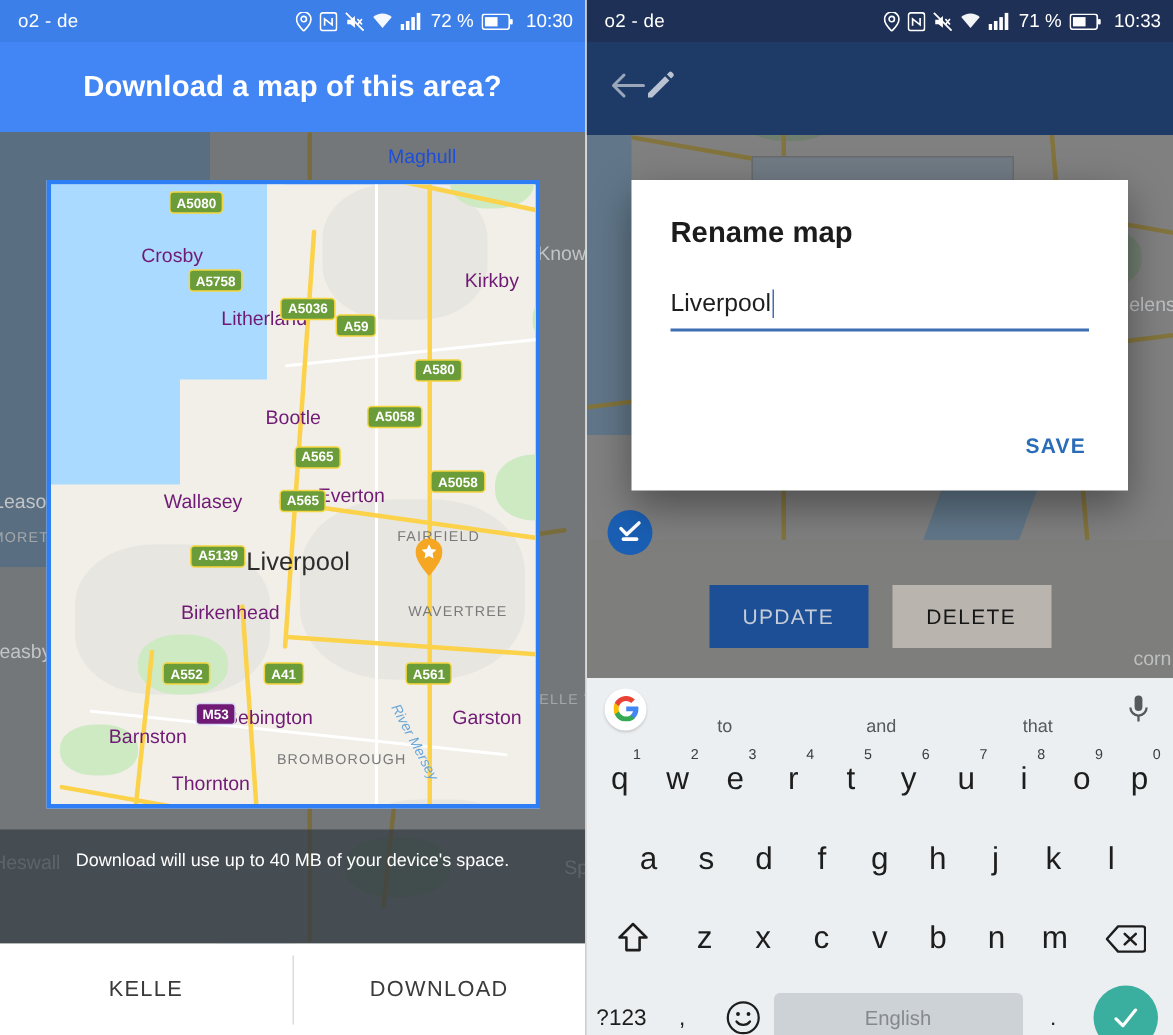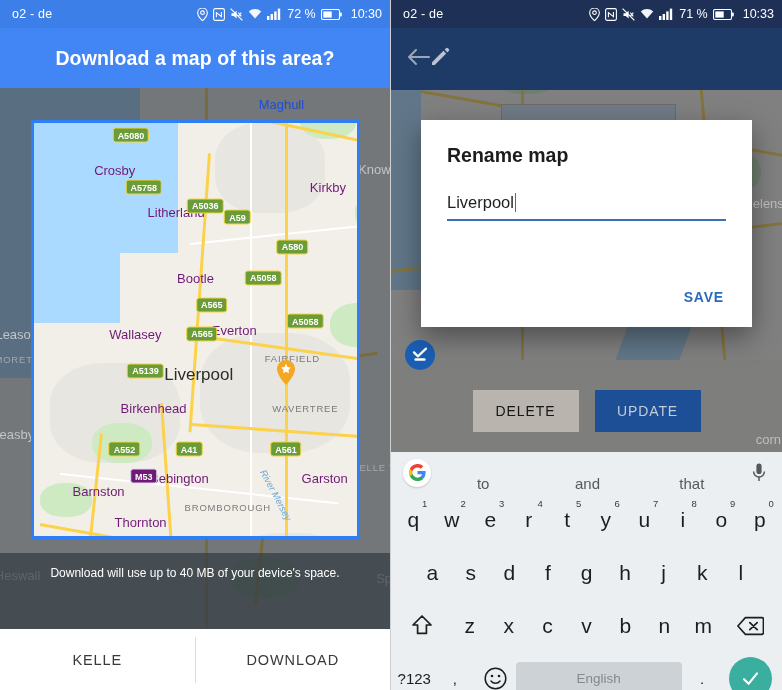--- a/index.html
+++ b/index.html
@@ -143,21 +143,21 @@
     position: absolute; left: 0; right: 0; bottom: 0; height: 266px;
     background: #eceff1; z-index: 50;
   }
   .suggest {
     height: 41px; display: flex; align-items: center; background: #eceff1;
     padding: 0 8px;
   }
   .g-logo { width: 28px; height: 28px; border-radius: 50%; background: #fff;
             display: flex; align-items: center; justify-content: center;
             box-shadow: 0 1px 2px rgba(0,0,0,.18); flex: 0 0 28px; margin-left: 4px; }
-  .sug { flex: 1; text-align: center; font-size: 15px; color: #55595c; position: relative; margin-top: 22px; }
+  .sug { flex: 1; text-align: center; font-size: 12px; color: #55595c; position: relative; margin-top: 22px; }
   .sug + .sug::before {
     content: ""; position: absolute; left: 0; top: 9px; bottom: 9px; width: 1px; background: #d0d3d5;
   }
   .mic { width: 30px; flex: 0 0 30px; display: flex; justify-content: center; }
   .krow { display: flex; align-items: center; height: 53px; padding: 0 3px; }
   .key {
     flex: 1; height: 45px; display: flex; align-items: center; justify-content: center;
     font-size: 21px; color: #1d1d1d; position: relative;
   }
   .key .num {
@@ -432,22 +432,22 @@
       <div class="info-row">
         <span class="dl-badge">
           <svg width="18" height="18" viewBox="0 0 18 18">
               <path d="M3 6.4l3.8 3.9L15 2.6" fill="none" stroke="#fff" stroke-width="2.3" stroke-linecap="round" stroke-linejoin="round"></path>
               <rect x="3.4" y="12.2" width="11.2" height="2.5" rx="1.2" fill="#fff"></rect>
             </svg>
         </span>
       </div>
 
       <div class="btn-row">
+        <div class="btn update">UPDATE</div>
         <div class="btn delete">DELETE</div>
-        <div class="btn update">UPDATE</div>
       </div>
 
       <div class="dialog">
         <div class="dlg-title">Rename map</div>
         <div class="dlg-field">
           <div class="dlg-input">
             <span>Liverpool</span>
             <span class="caret"></span>
           </div>
         </div>

